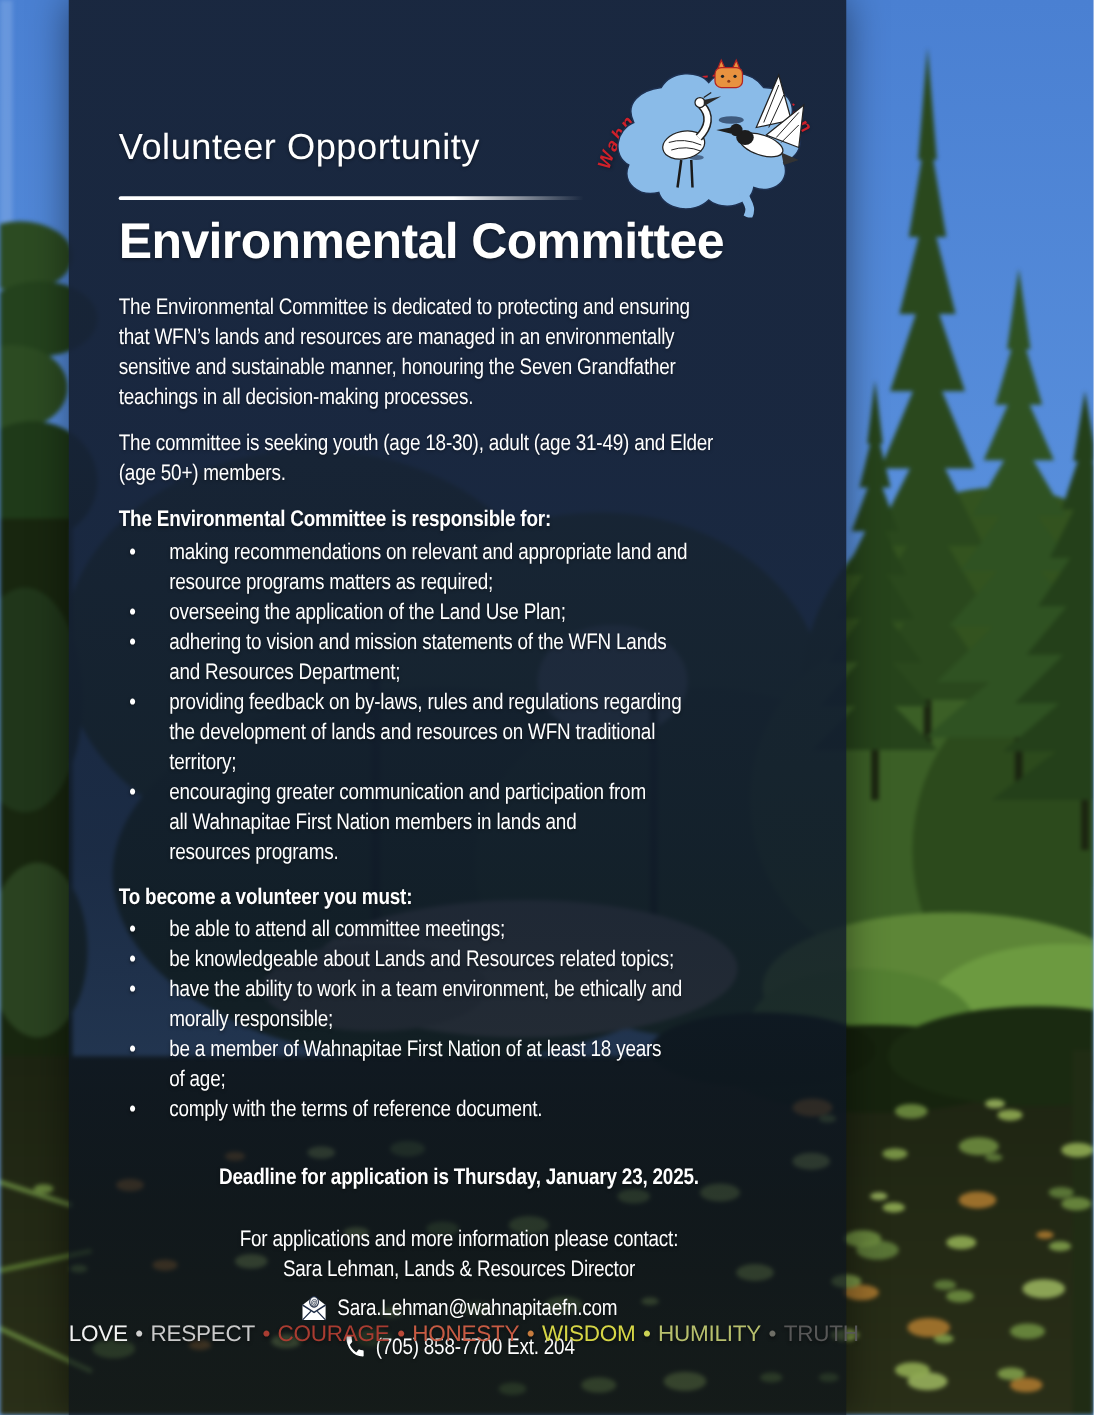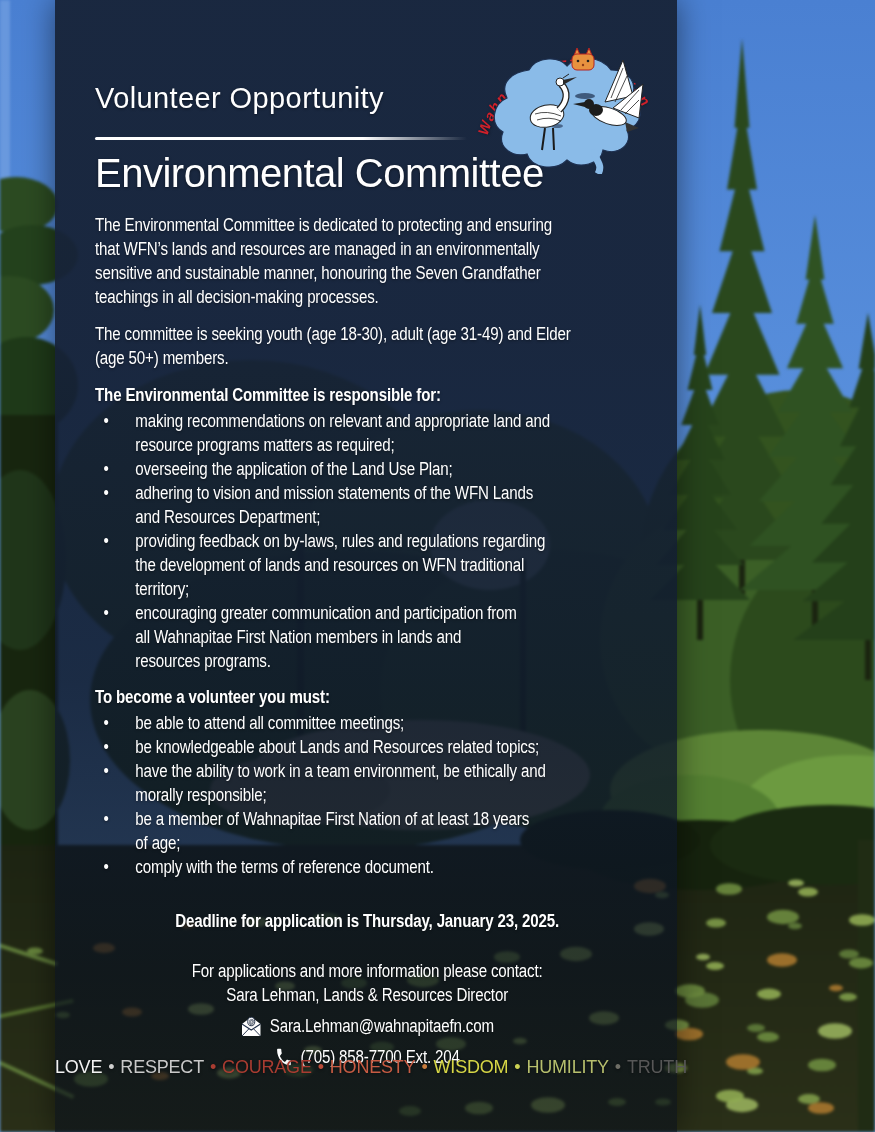--- a/index.html
+++ b/index.html
@@ -4,25 +4,25 @@
 <style>
   html,body{margin:0;padding:0;}
   body{font-family:"Liberation Sans", sans-serif;}
   .page{position:relative;width:875px;height:1132px;overflow:hidden;background:linear-gradient(180deg,#4a80d2 0%,#5b92de 45%,#6ea4e8 75%,#6ea4e8 100%);}
   .bg-art{position:absolute;left:0;top:0;width:875px;height:1132px;filter:blur(1.6px);}
   
   .panel{position:absolute;left:55px;top:0;width:622px;height:1132px;
     background:linear-gradient(180deg,rgba(24,37,59,0.97) 0%,rgba(22,34,55,0.95) 30%,rgba(16,27,45,0.87) 60%,rgba(10,18,31,0.72) 85%,rgba(8,15,26,0.62) 100%);
     box-shadow:0 0 30px rgba(0,0,0,0.5);color:#fff;}
   .panel *{text-shadow:0 1px 3px rgba(0,0,0,0.45);}
-  .head{padding:84px 0 0 40px;}
+  .head{padding:84px 0 0 40px;margin-top:20px;}
   .kicker{font-size:29px;font-weight:400;letter-spacing:.4px;line-height:1;}
   .divider{margin:24px 0 0 40px;width:372px;height:3px;border-radius:2px;
     background:linear-gradient(90deg,#ffffff 0%,#ffffff 72%,rgba(255,255,255,0) 100%);}
-  .title{margin:13px 0 0 40px;font-size:40px;font-weight:normal;letter-spacing:-0.5px;line-height:1;}
+  .title{margin:13px 0 0 40px;font-size:40px;font-weight:bold;letter-spacing:-0.5px;line-height:1;}
   
   .copy{margin:20px 0 0 40px;width:662px;transform:scaleX(0.84);transform-origin:0 0;
     font-size:18px;letter-spacing:-0.2px;line-height:24px;}
   .copy p{margin:0 0 13px 0;white-space:pre-line;}
   .sec-head{font-weight:bold;margin:12px 0 2px 0;}
   ul.blist{list-style:none;margin:0 0 10px 0;padding:0;}
   ul.blist li{position:relative;padding-left:48px;white-space:pre-line;}
   ul.blist li::before{content:"\2022";position:absolute;left:10px;}
   .deadline{margin:30px 0 0 0;width:648px;text-align:center;font-weight:bold;}
   .contact-intro{margin:26px 0 0 0;width:648px;text-align:center;}

